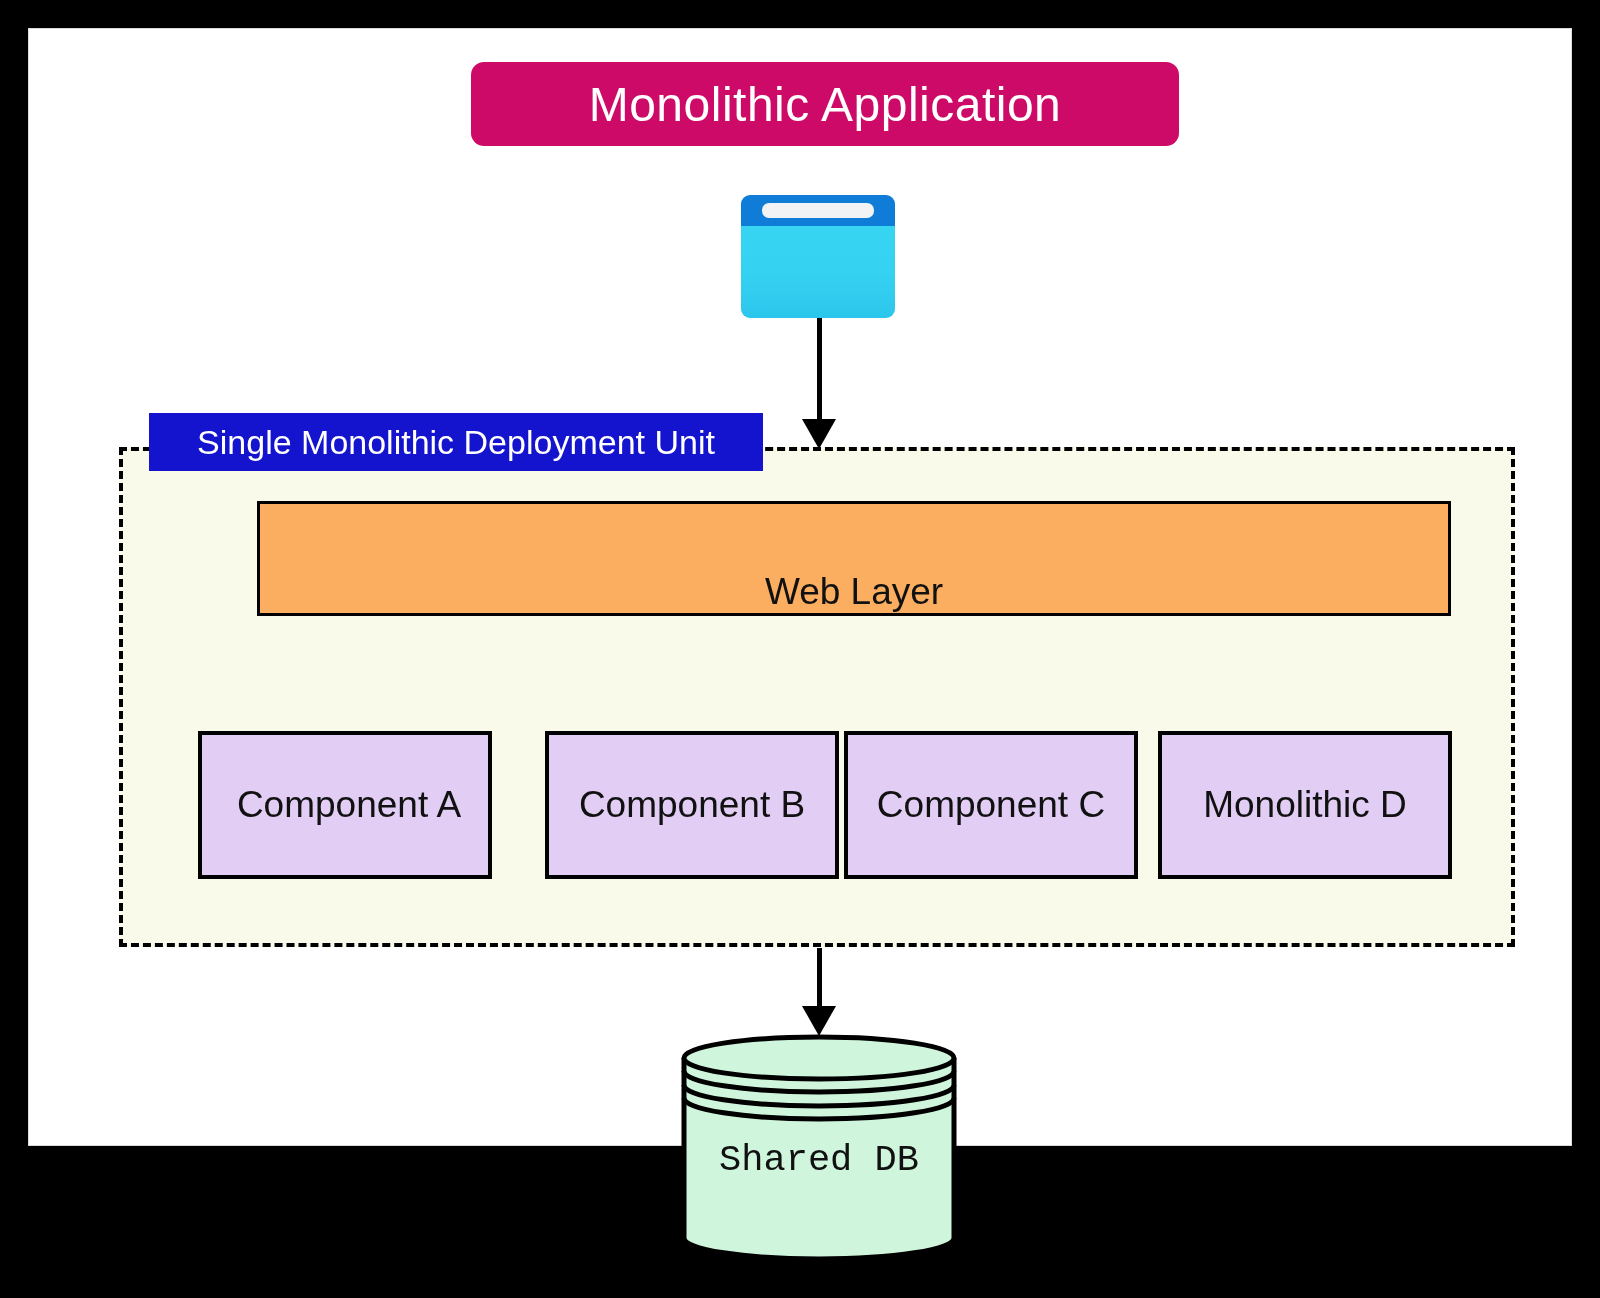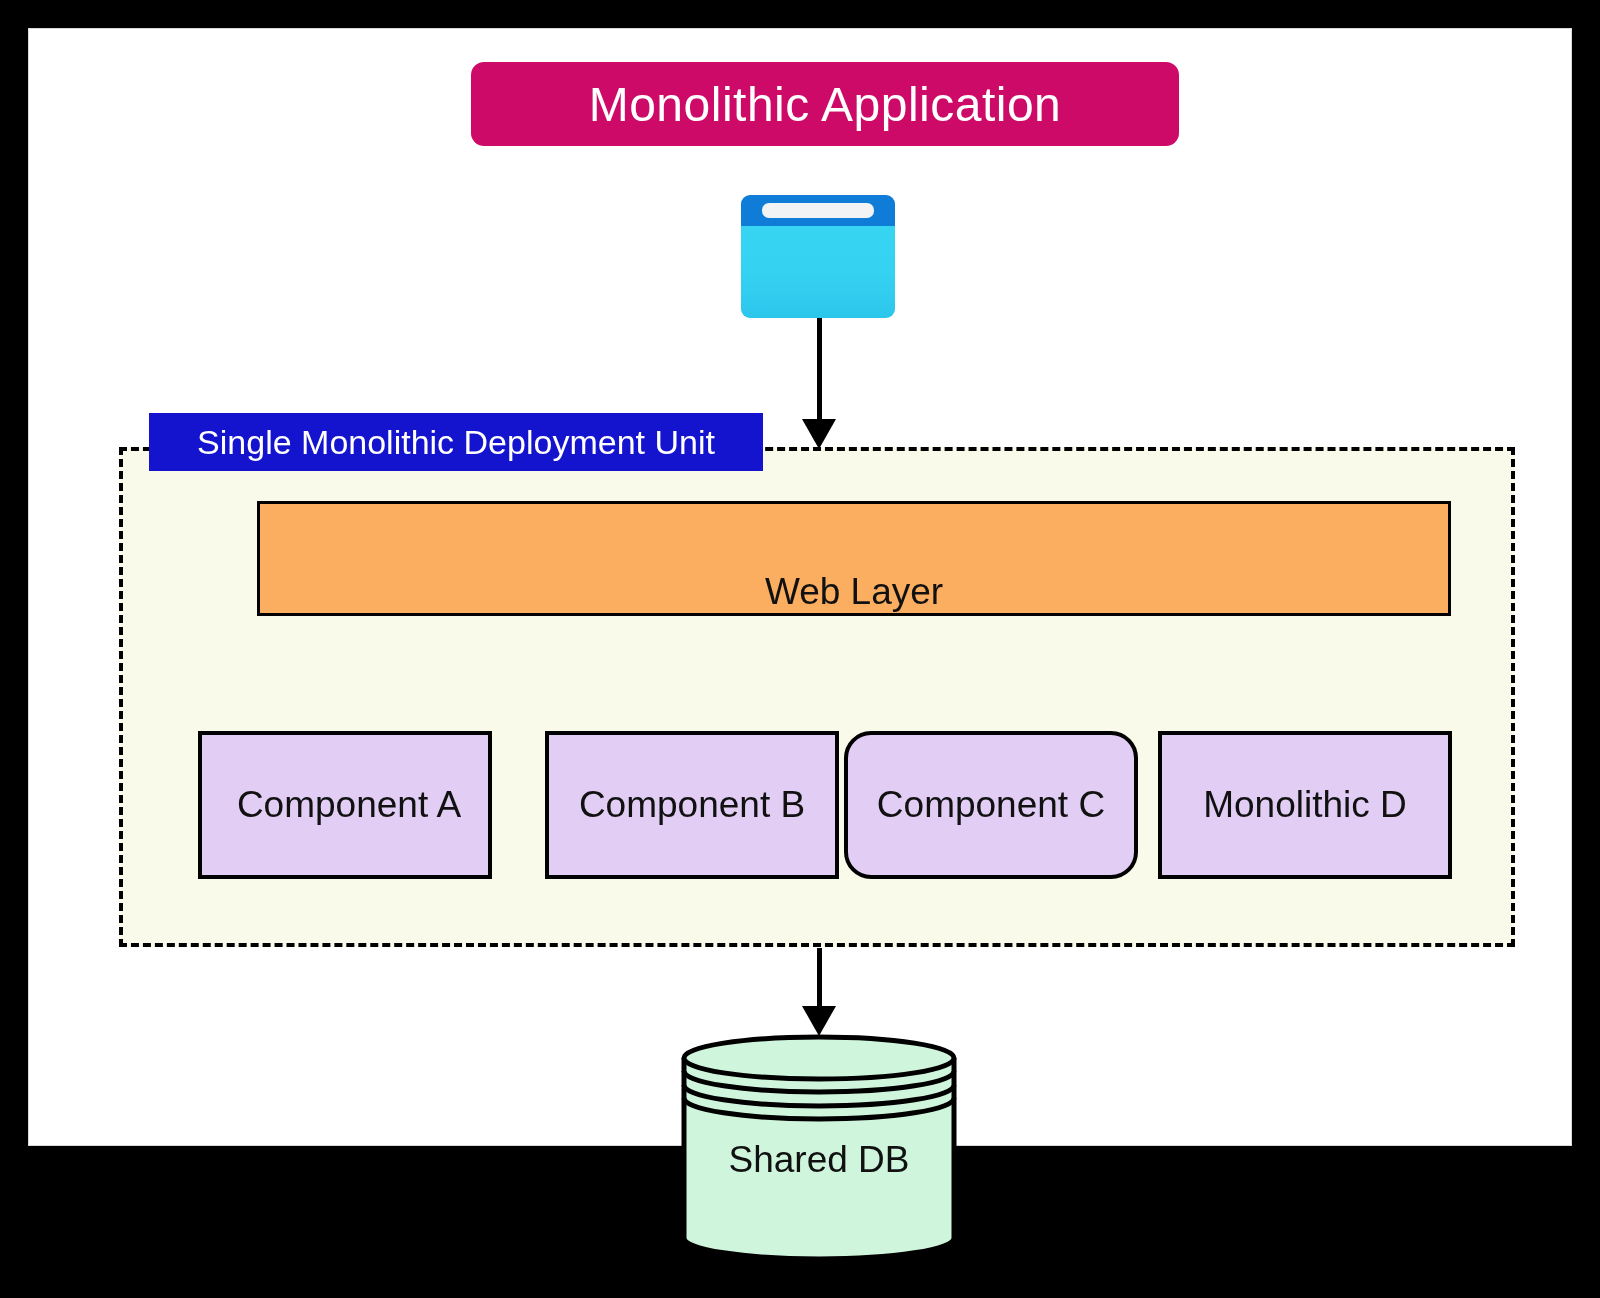--- a/index.html
+++ b/index.html
@@ -82,30 +82,30 @@
   .component{
     position:absolute;top:702px;width:294px;height:148px;
     background:var(--component-bg);
     border:4px solid #000;box-sizing:border-box;
     display:flex;align-items:center;justify-content:center;
     z-index:2;
   }
   .component span{font-size:37px;color:#111;}
   .component-a{left:169px;padding-left:8px;}
   .component-b{left:516px;}
-  .component-c{left:815px;border-radius:27px;}
+  .component-c{left:815px;}
   .component-d{left:1129px;}
   
   .db{
     position:absolute;left:650px;top:1005px;width:280px;height:225px;
   }
   .db svg{position:absolute;left:0;top:0;}
   .db-label{
     position:absolute;left:0;top:105px;width:100%;
-    text-align:center;font-size:37px;color:#111;
+    text-align:center;font-size:37px;color:#111;font-family:Liberation Mono, monospace;
   }
 </style>
 </head>
 <body>
 
 <div class="canvas">
   <div class="page">
 
     <div class="title-badge">
       <span>Monolithic Application</span>

